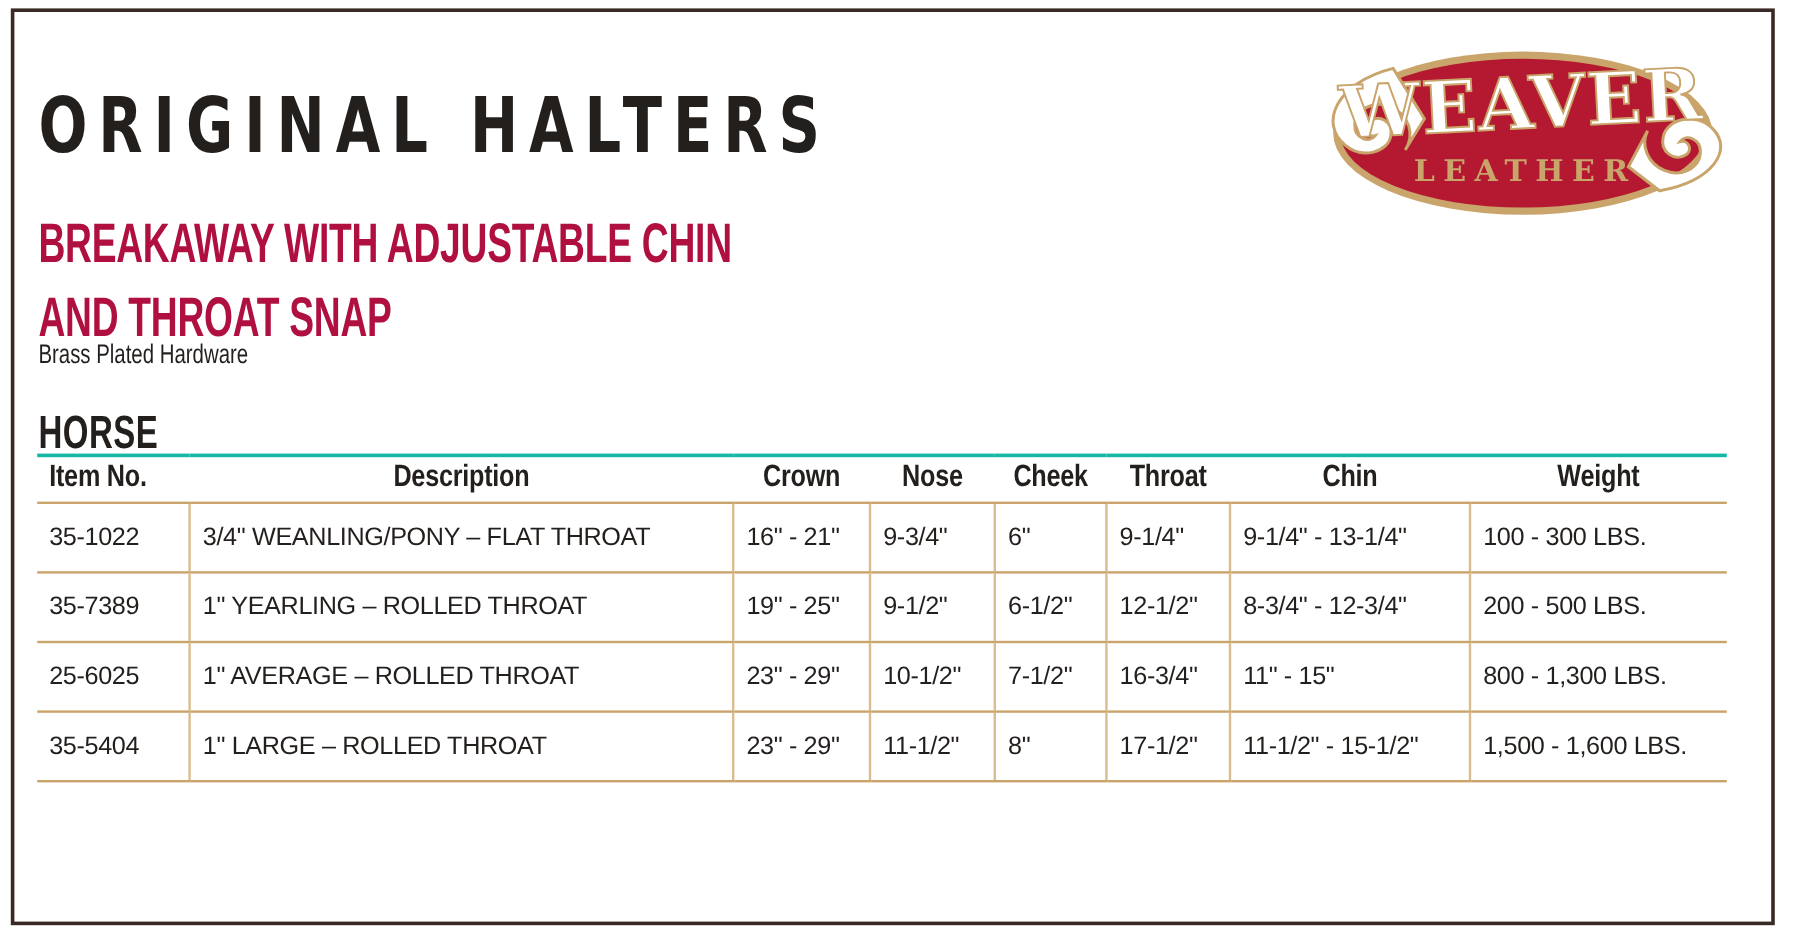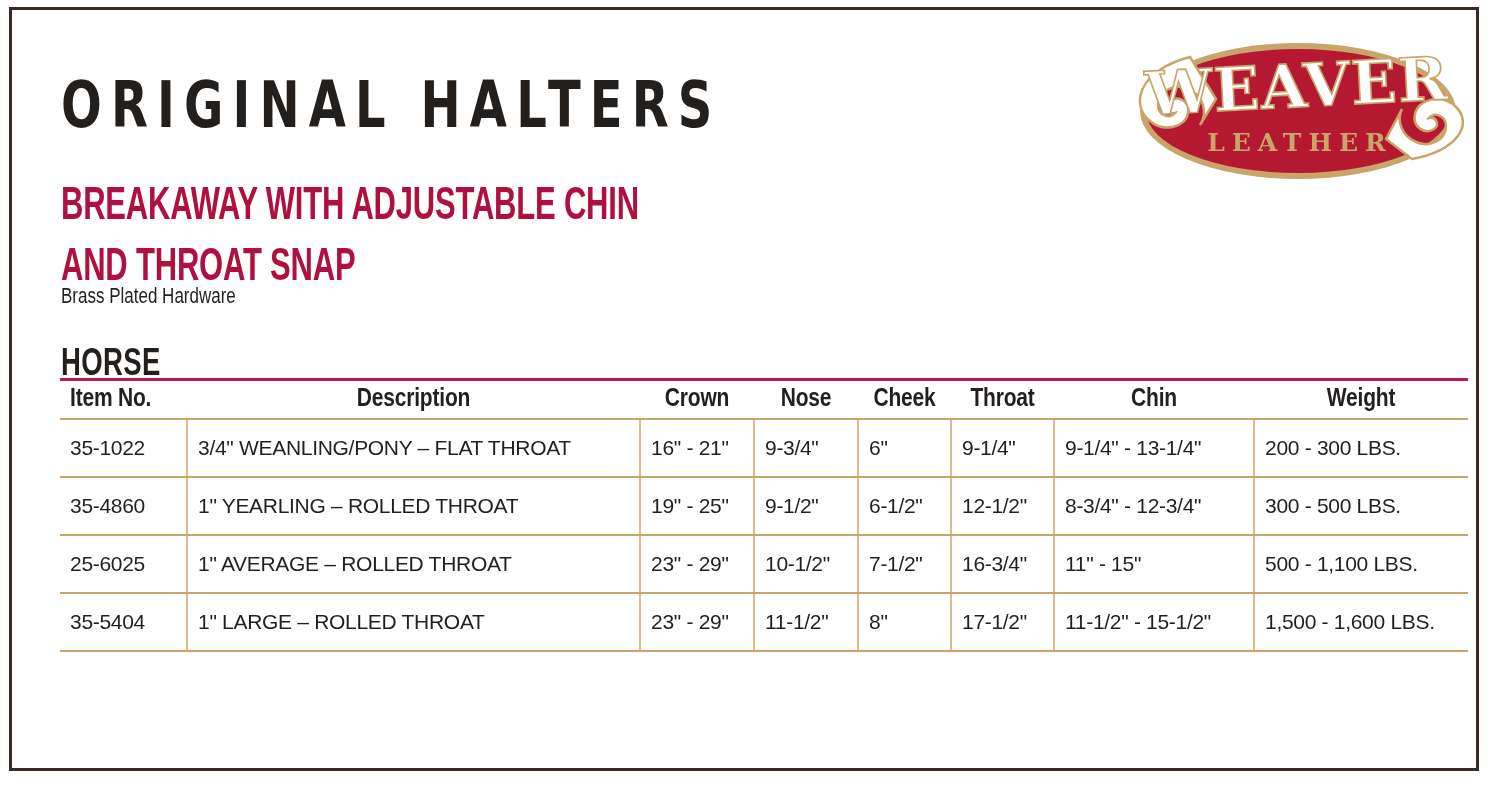--- a/index.html
+++ b/index.html
@@ -25,21 +25,21 @@
     left: 9px;
     top: 7px;
     width: 1470px;
     height: 764px;
     border: 3px solid #3a2a26;
     pointer-events: none;
   }
 
   .content {
     position: absolute;
-    left: 60px;
+    left: 31px;
     top: 24px;
     width: 1408px;
   }
 
   
   .header {
     position: relative;
     height: 300px;
   }
 
@@ -129,21 +129,21 @@
     font-size: 21px;
     font-weight: 700;
     color: #231f1d;
     padding: 4px 10px 9px 10px;
     text-align: center;
     border-bottom: 2px solid #c9a46b;
     vertical-align: bottom;
     transform: scaleY(1.22);
     letter-spacing: -0.2px;
   }
-  table.spec thead tr { border-top: 3px solid #be185d; }
+  table.spec thead tr { border-top: 3px solid #14b8a6; }
   table.spec thead th.th-item { text-align: left; }
 
   table.spec tbody td {
     font-family: "Liberation Sans", sans-serif;
     font-size: 21px;
     font-weight: 400;
     color: #231f1d;
     height: 58px;
     padding: 0 10px;
     border-bottom: 2px solid #c9a46b;
@@ -246,41 +246,41 @@
         </thead>
         <tbody>
           <tr>
             <td class="c-item">35-1022</td>
             <td class="c-desc">3/4" WEANLING/PONY – FLAT THROAT</td>
             <td>16" - 21"</td>
             <td>9-3/4"</td>
             <td>6"</td>
             <td>9-1/4"</td>
             <td>9-1/4" - 13-1/4"</td>
-            <td>200 - 300 LBS.</td>
-          </tr>
-          <tr>
-            <td class="c-item">35-4860</td>
+            <td>100 - 300 LBS.</td>
+          </tr>
+          <tr>
+            <td class="c-item">35-7389</td>
             <td class="c-desc">1" YEARLING – ROLLED THROAT</td>
             <td>19" - 25"</td>
             <td>9-1/2"</td>
             <td>6-1/2"</td>
             <td>12-1/2"</td>
             <td>8-3/4" - 12-3/4"</td>
-            <td>300 - 500 LBS.</td>
+            <td>200 - 500 LBS.</td>
           </tr>
           <tr>
             <td class="c-item">25-6025</td>
             <td class="c-desc">1" AVERAGE – ROLLED THROAT</td>
             <td>23" - 29"</td>
             <td>10-1/2"</td>
             <td>7-1/2"</td>
             <td>16-3/4"</td>
             <td>11" - 15"</td>
-            <td>500 - 1,100 LBS.</td>
+            <td>800 - 1,300 LBS.</td>
           </tr>
           <tr>
             <td class="c-item">35-5404</td>
             <td class="c-desc">1" LARGE – ROLLED THROAT</td>
             <td>23" - 29"</td>
             <td>11-1/2"</td>
             <td>8"</td>
             <td>17-1/2"</td>
             <td>11-1/2" - 15-1/2"</td>
             <td>1,500 - 1,600 LBS.</td>

